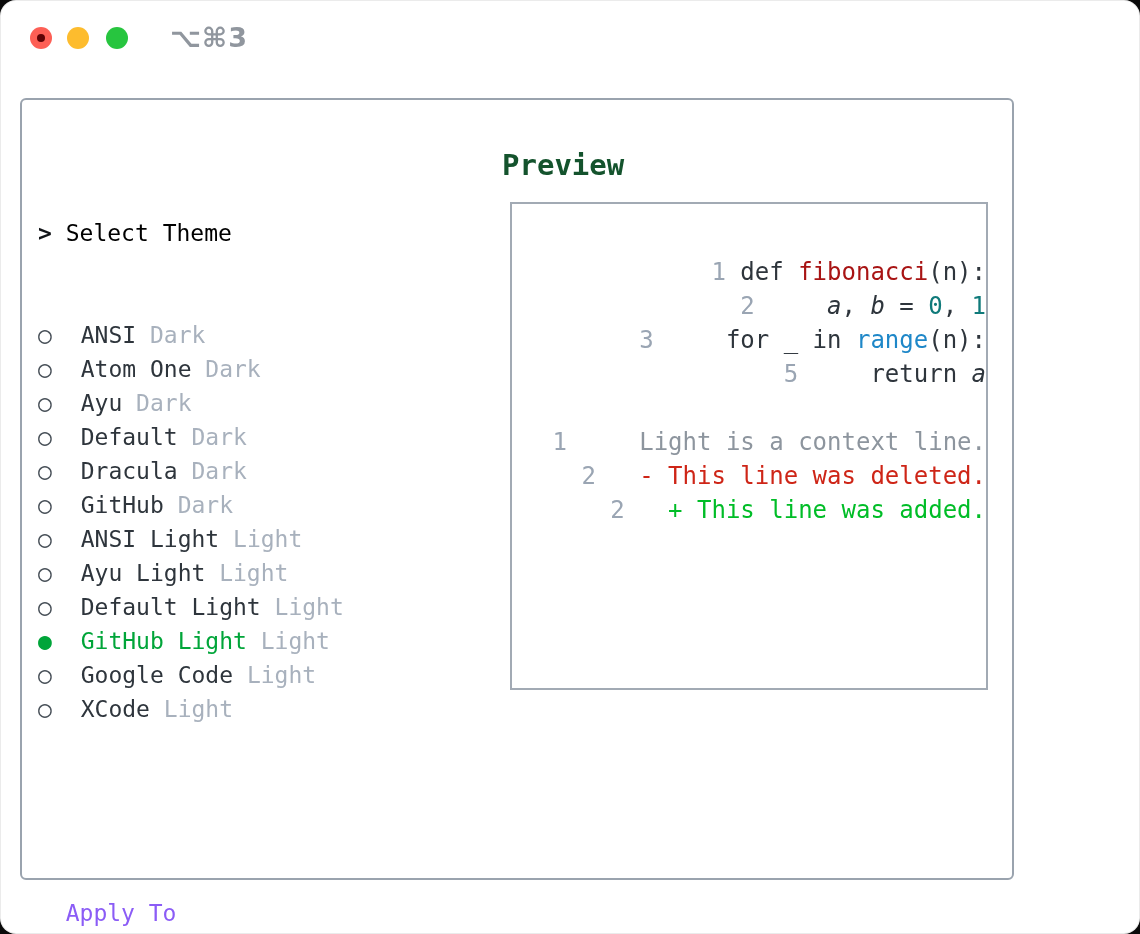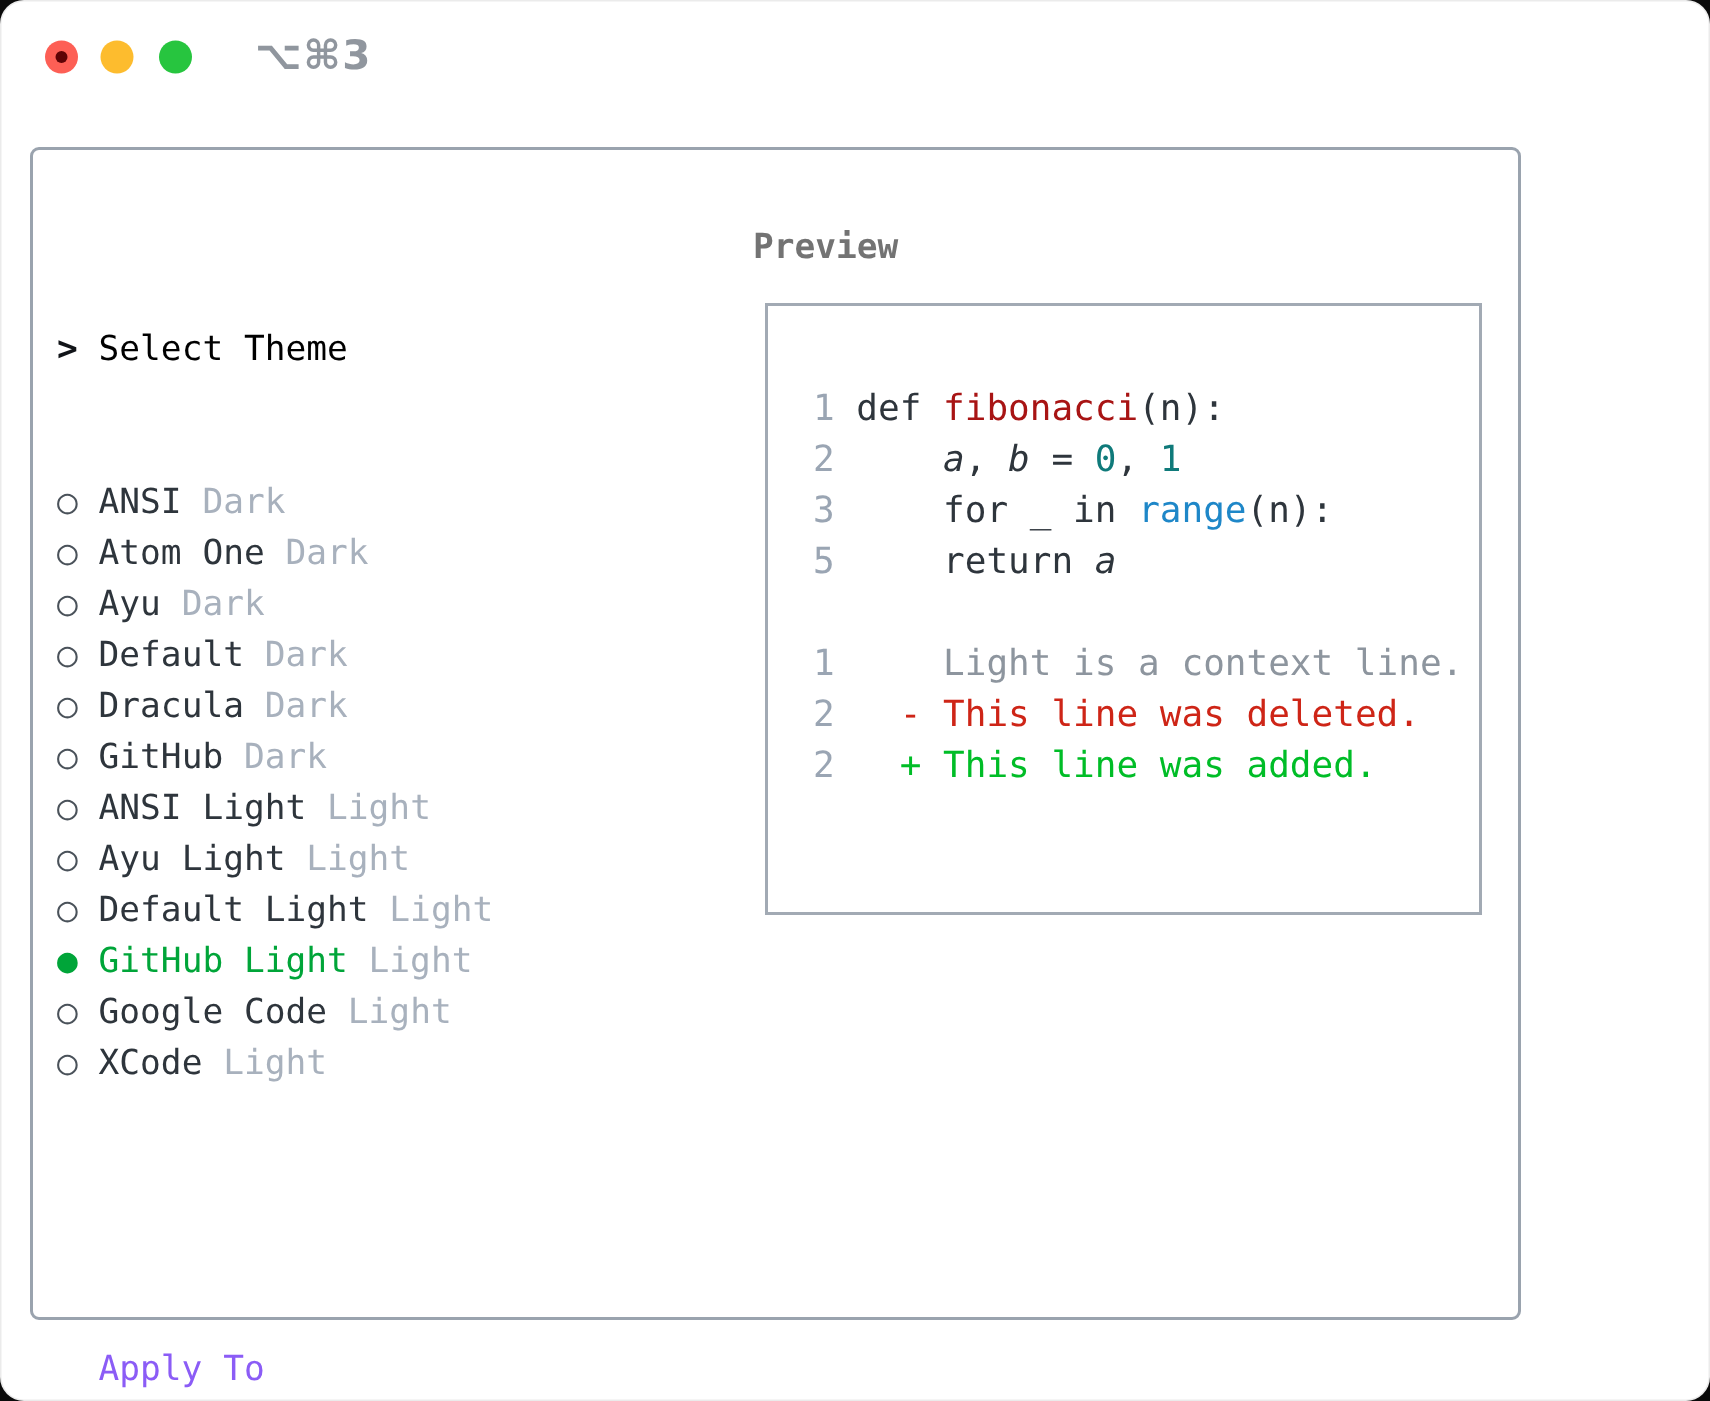--- a/index.html
+++ b/index.html
@@ -39,34 +39,34 @@
   .menu{
     position:absolute;left:16px;top:48px;
     font-size:23px;line-height:34px;color:var(--fg);
     white-space:pre;
   }
   .row{height:34px;white-space:pre;}
   .mark{color:var(--ring);}
   .mark.sel{color:var(--sel);}
   .prompt{color:#111418;font-weight:700;}
   .menu-title{font-weight:400;color:#000000;}
-  .theme-name{color:var(--fg);}
+  .theme-name{color:var(--fg);margin-left:15px;}
   .theme-name.sel{color:var(--sel);}
   .variant{color:var(--muted);}
   .apply-title{color:#8b5cf6;}
   .spacer{height:34px;}
   
   .preview-title{
     position:absolute;left:480px;top:48px;height:34px;line-height:34px;
-    font-size:23px;font-weight:700;color:#737373;
+    font-size:29px;font-weight:700;color:#14532d;
   }
   .preview-box{
-    position:absolute;left:488px;top:102px;width:478px;height:408px;
+    position:absolute;left:488px;top:102px;width:478px;height:488px;
     border:2px solid #a2aab4;background:#fff;box-sizing:border-box;
-    padding:51px 0 0 30px;overflow:hidden;
+    padding:51px 0 0 1px;overflow:hidden;text-align:right;
   }
   .codeline{height:34px;line-height:34px;font-size:24px;white-space:pre;}
   .lineno{color:var(--lineno);}
   .tk-fg{color:var(--fg);}
   .tk-func{color:var(--func);}
   .tk-num{color:var(--numlit);}
   .tk-builtin{color:var(--builtin);}
   .tk-var{color:var(--fg);font-style:italic;}
   .tk-ctx{color:var(--ctx);}
   .tk-del{color:var(--del);}

